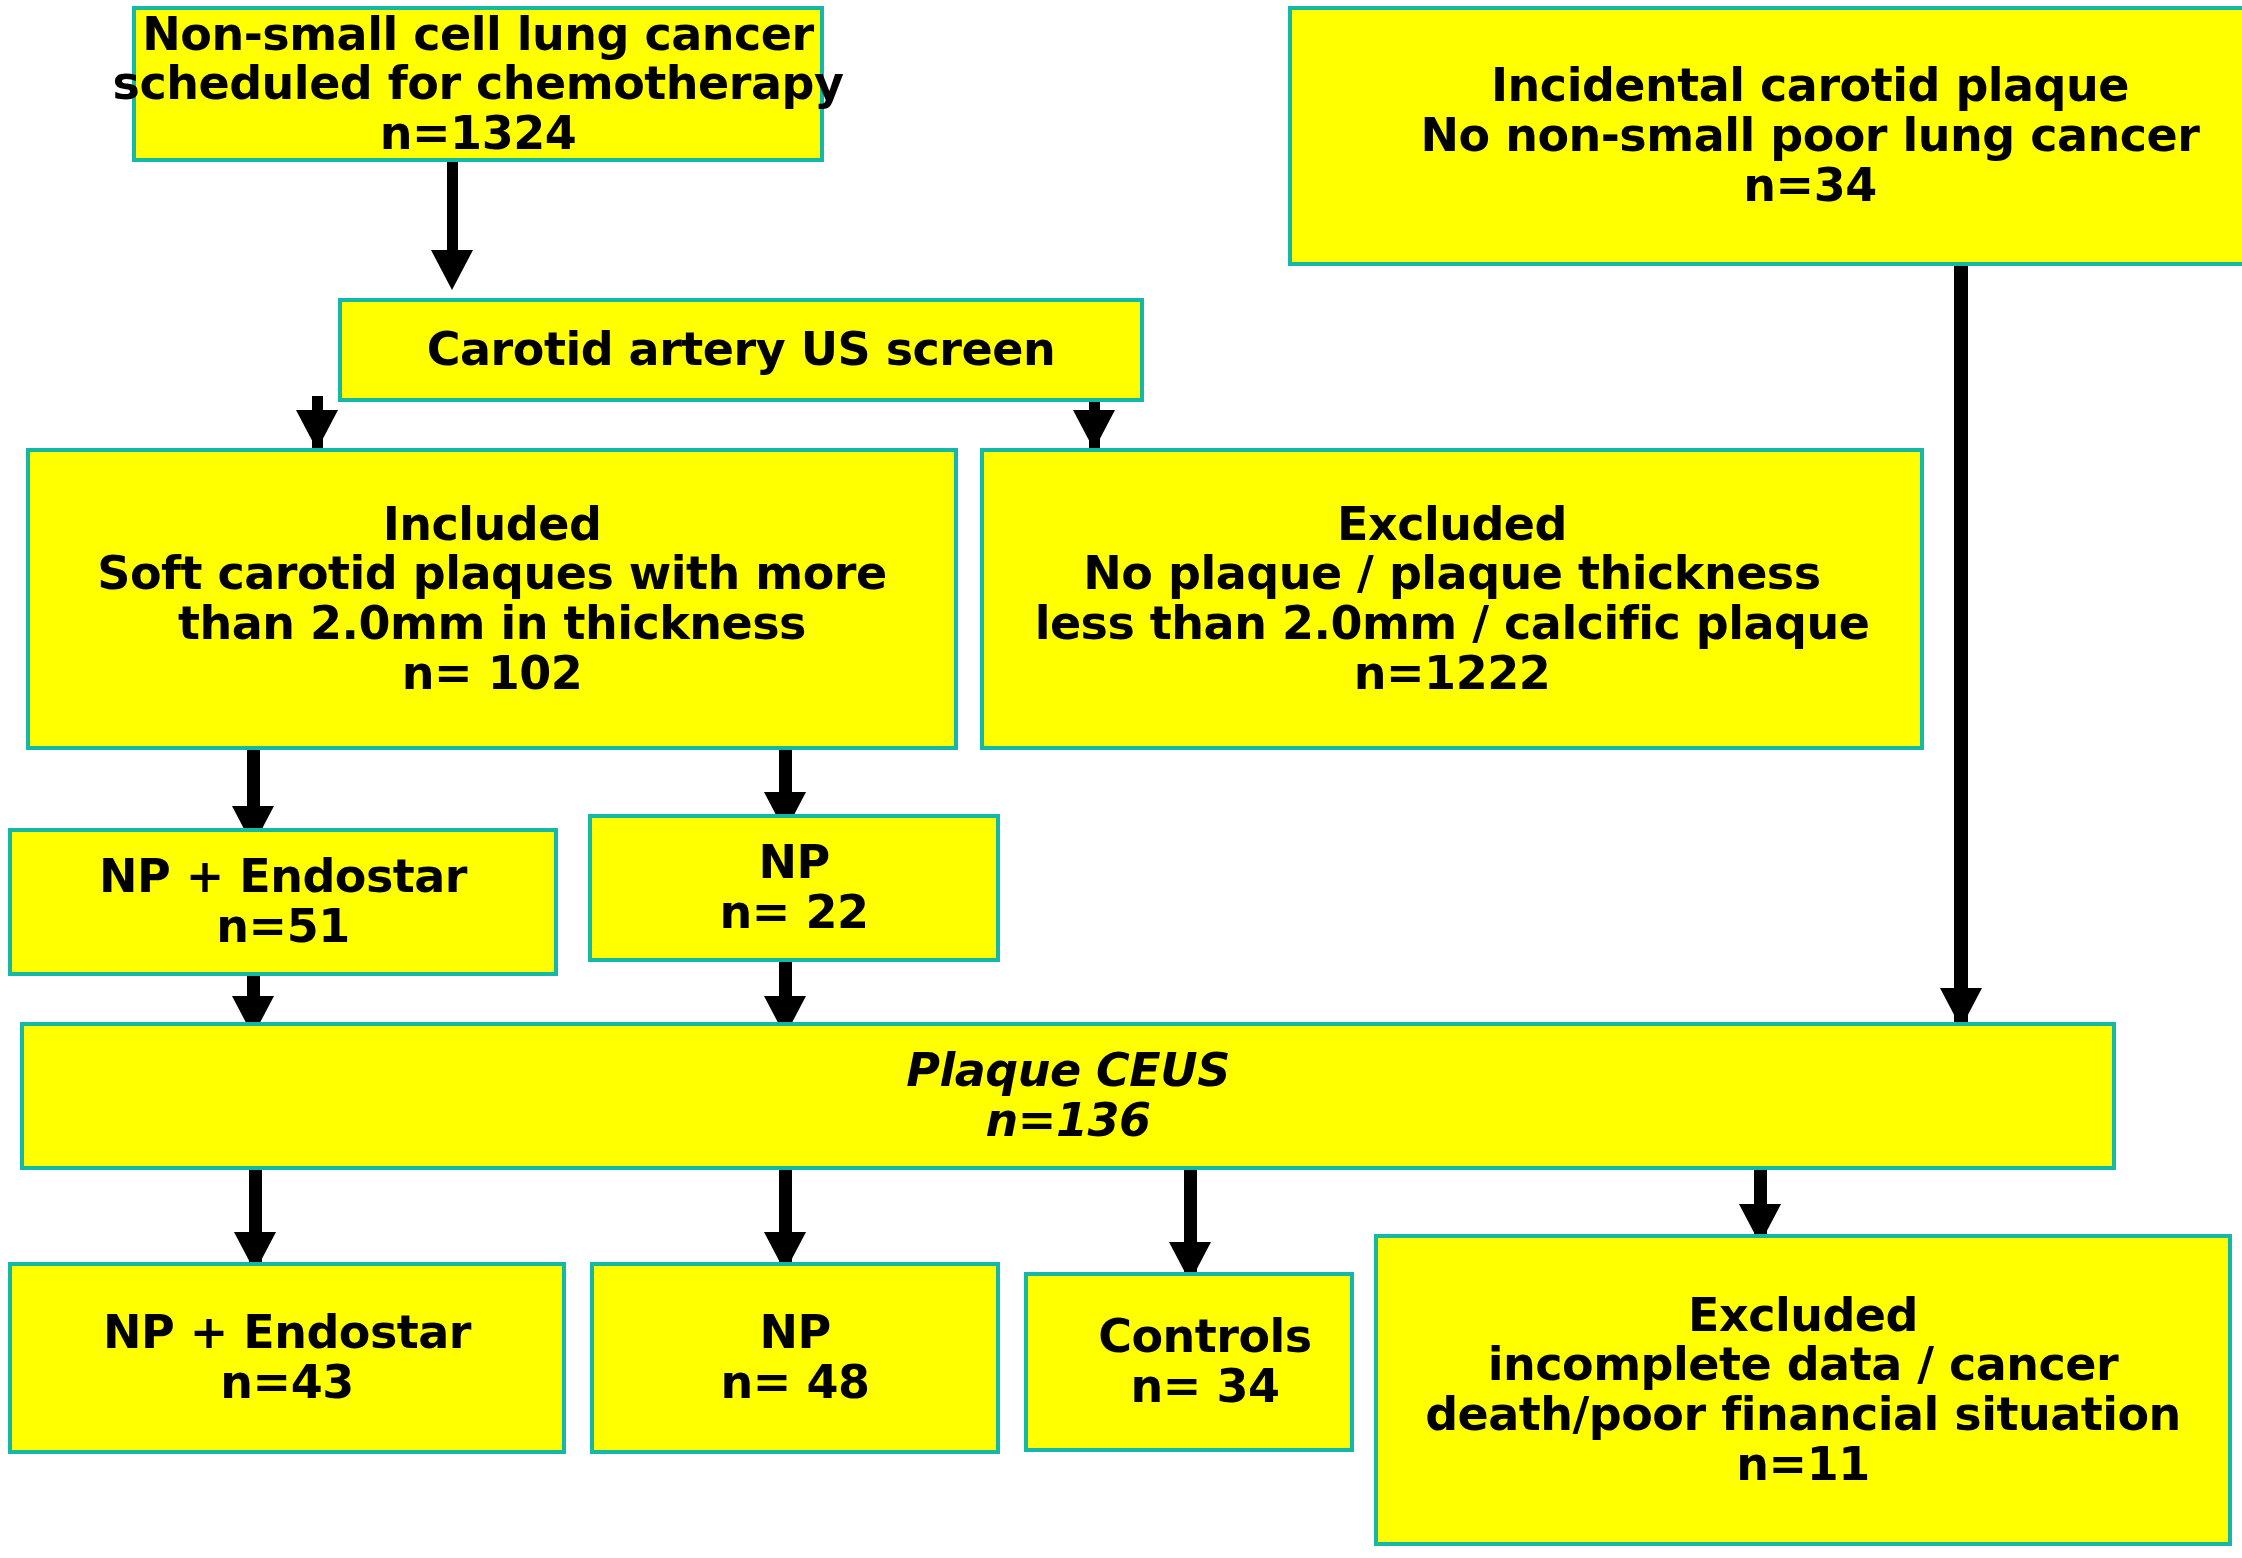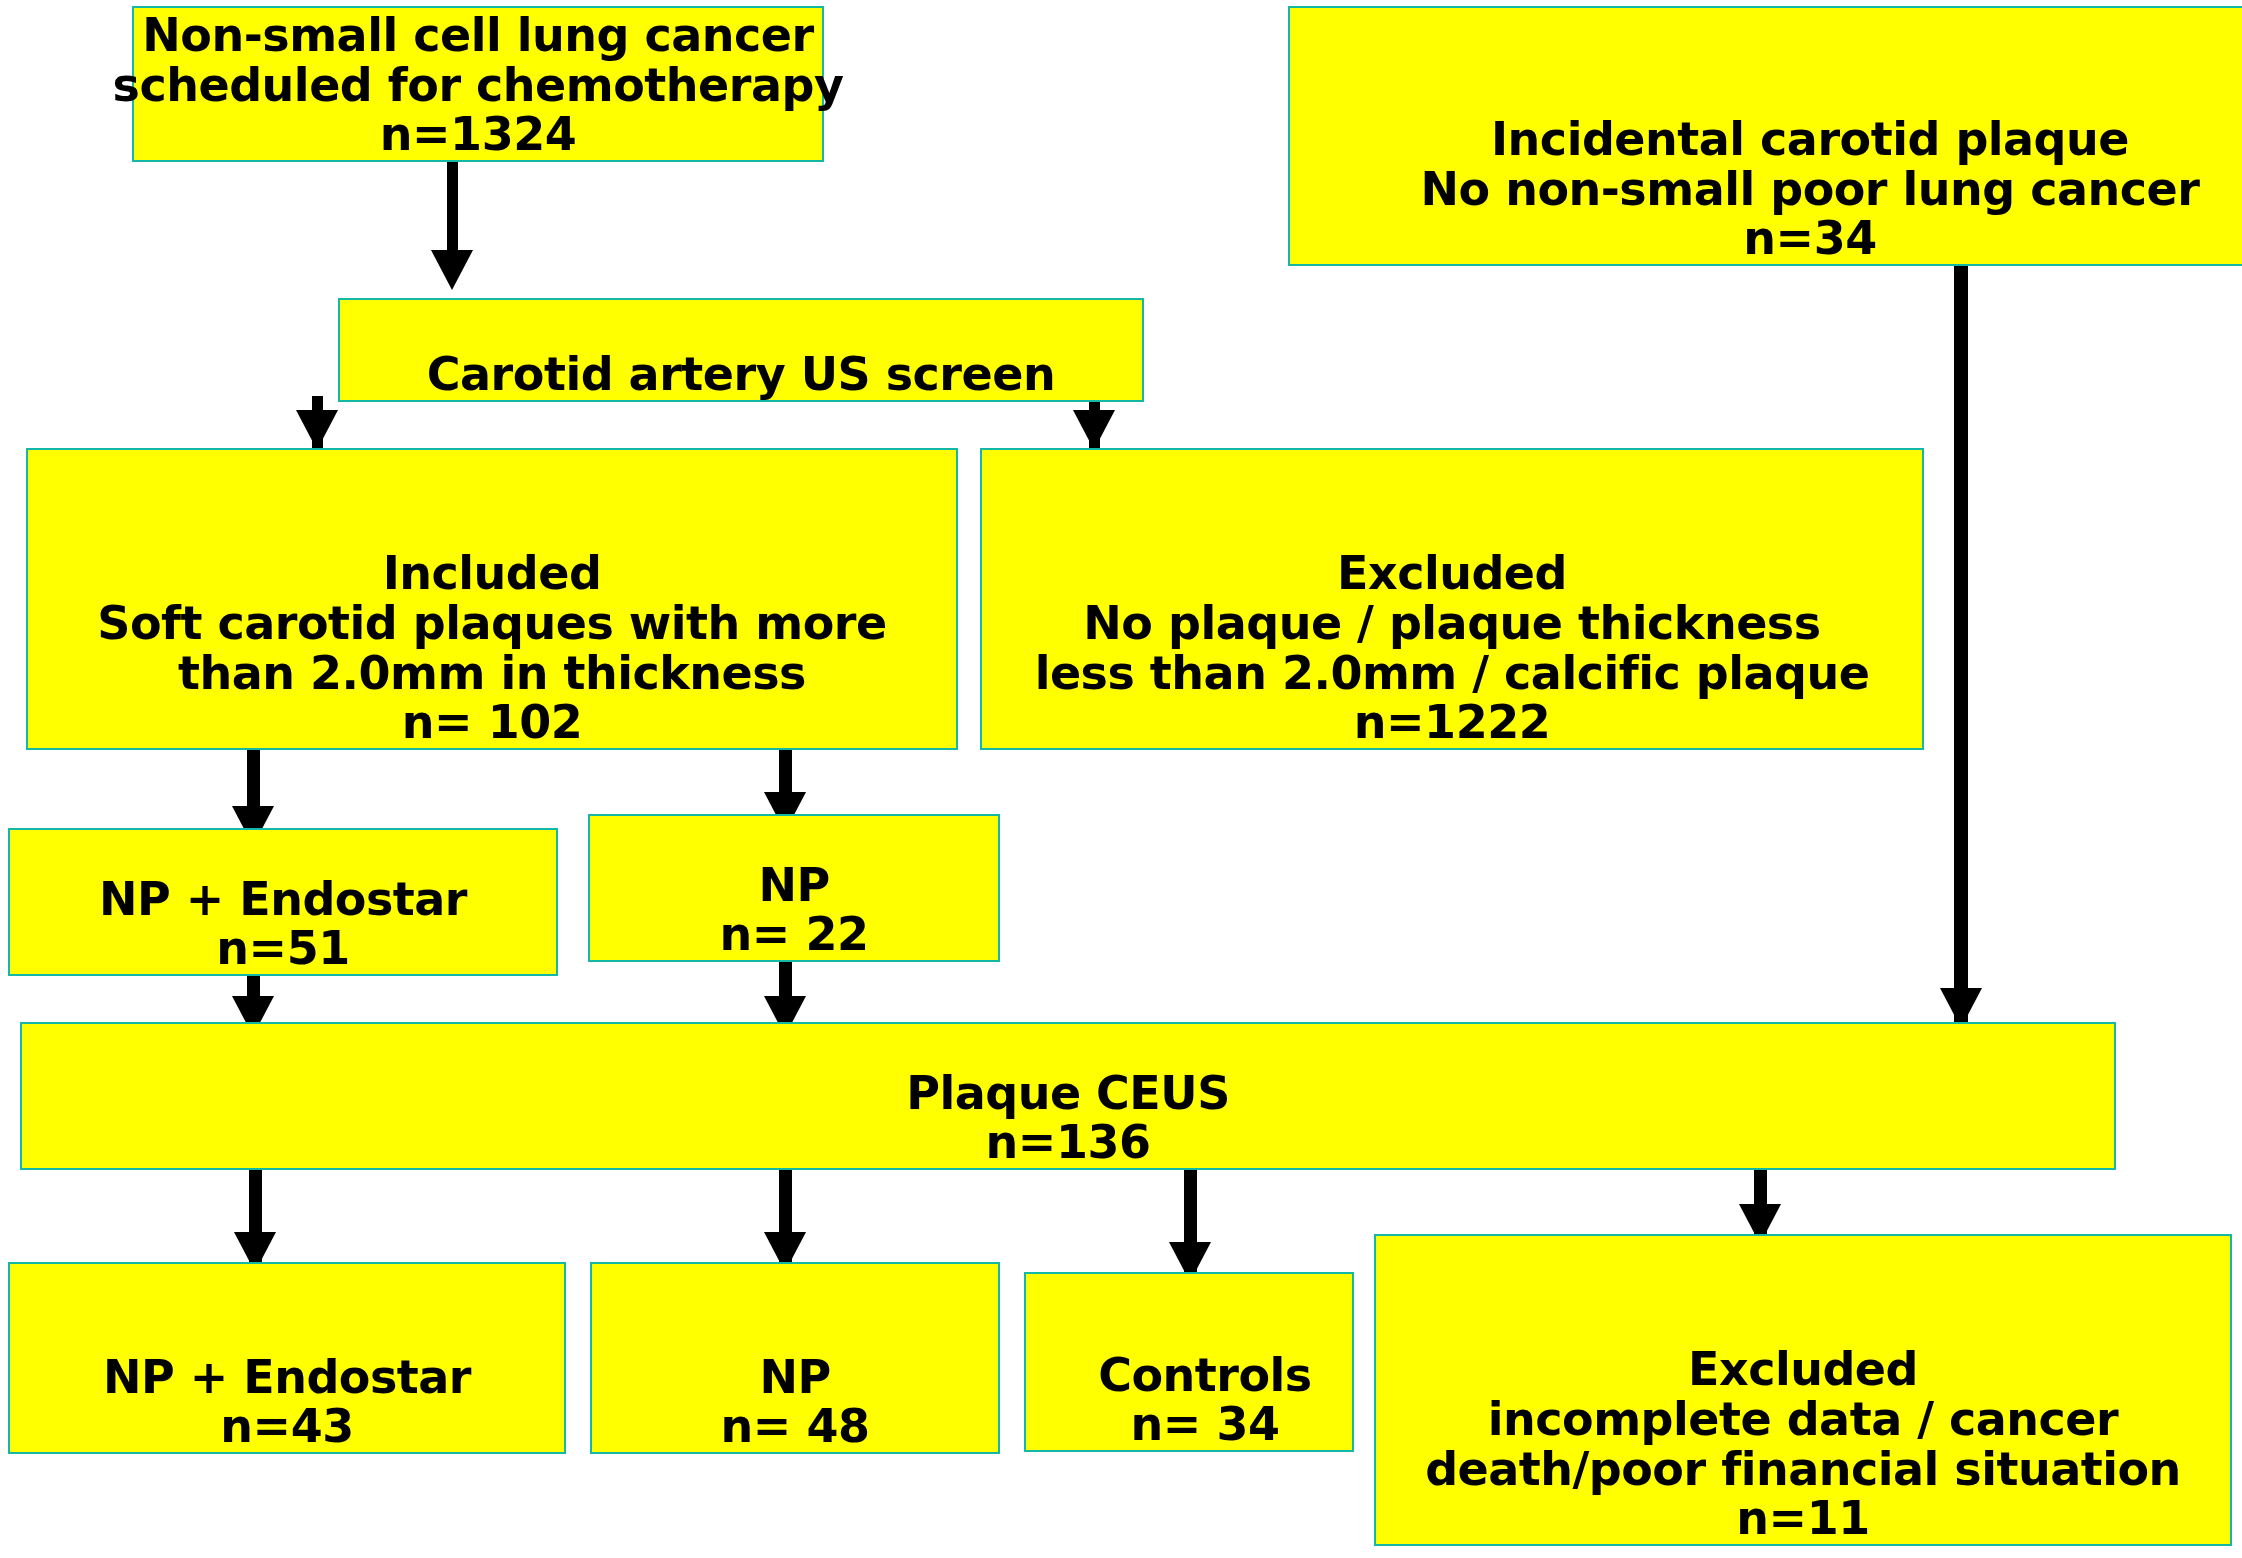--- a/index.html
+++ b/index.html
@@ -11,26 +11,26 @@
     position: relative;
     width: 2242px;
     height: 1558px;
     background: #ffffff;
     overflow: hidden;
     font-family: "DejaVu Sans", "Liberation Sans", sans-serif;
   }
   .node {
     position: absolute;
     background: #ffff00;
-    border: 2px solid #14b8a6;
+    border: 4px solid #14b8a6;
     box-sizing: border-box;
     display: flex;
     flex-direction: column;
     align-items: center;
-    justify-content: flex-end;
+    justify-content: center;
     text-align: center;
     color: #000000;
     font-weight: bold;
     line-height: 1.08;
     letter-spacing: -0.5px;
   }
   .node .ln {
     display: block;
     white-space: nowrap;
   }
@@ -48,21 +48,21 @@
     border-top: 40px solid #000000;
   }
   
   #n-nsclc        { left:132px;  top:6px;    width:692px;  height:156px;  font-size:46px; }
   #n-incidental   { left:1288px; top:6px;    width:1044px;  height:260px;  font-size:46px; }
   #n-usscreen     { left:338px;  top:298px;  width:806px;  height:104px;  font-size:46px; }
   #n-included     { left:26px;   top:448px;  width:932px;  height:302px;  font-size:46px; }
   #n-excluded1    { left:980px;  top:448px;  width:944px;  height:302px;  font-size:46px; }
   #n-npendo51     { left:8px;    top:828px;  width:550px;  height:148px;  font-size:46px; }
   #n-np51         { left:588px;  top:814px;  width:412px;  height:148px;  font-size:46px; }
-  #n-ceus         { left:20px;   top:1022px; width:2096px; height:148px;  font-size:46px; }
+  #n-ceus         { left:20px;   top:1022px; width:2096px; height:148px;  font-size:46px;font-style:italic; }
   #n-npendo43     { left:8px;    top:1262px; width:558px;  height:192px;  font-size:46px; }
   #n-np48         { left:590px;  top:1262px; width:410px;  height:192px;  font-size:46px; }
   #n-controls     { left:1024px; top:1272px; width:330px;  height:180px;  font-size:46px;padding-left:32px; }
   #n-excluded2    { left:1374px; top:1234px; width:858px;  height:312px;  font-size:46px; }
 </style>
 </head>
 <body>
 
 <div id="canvas">
 

